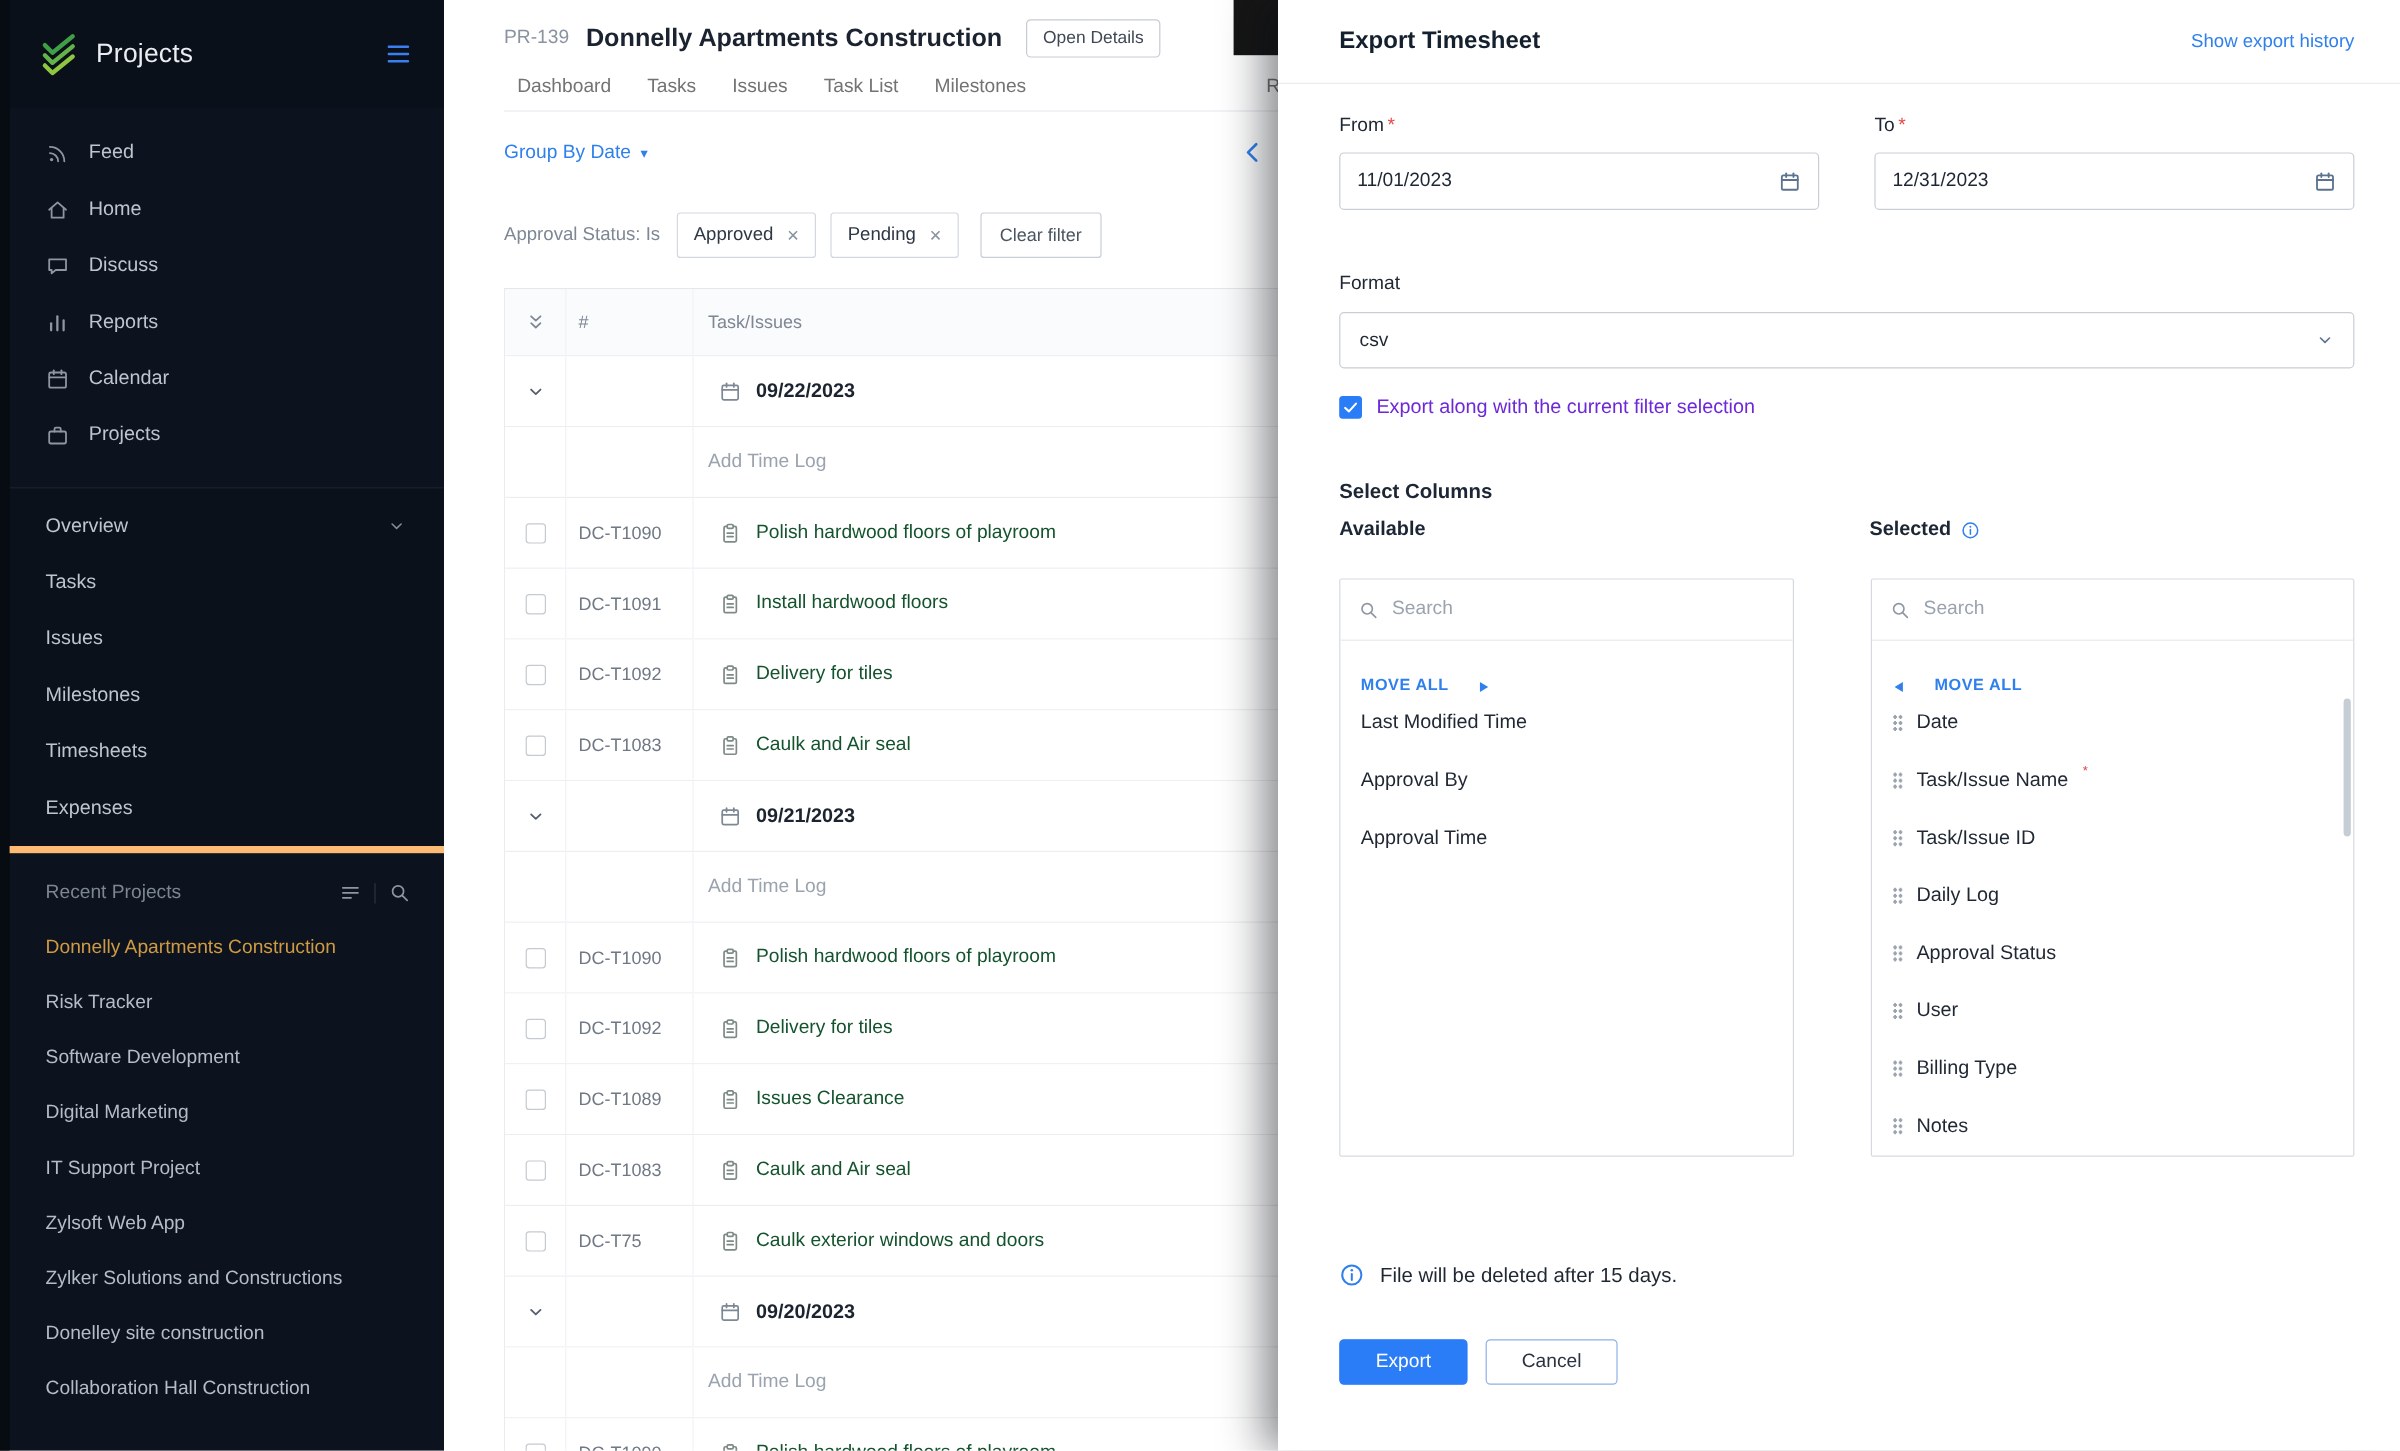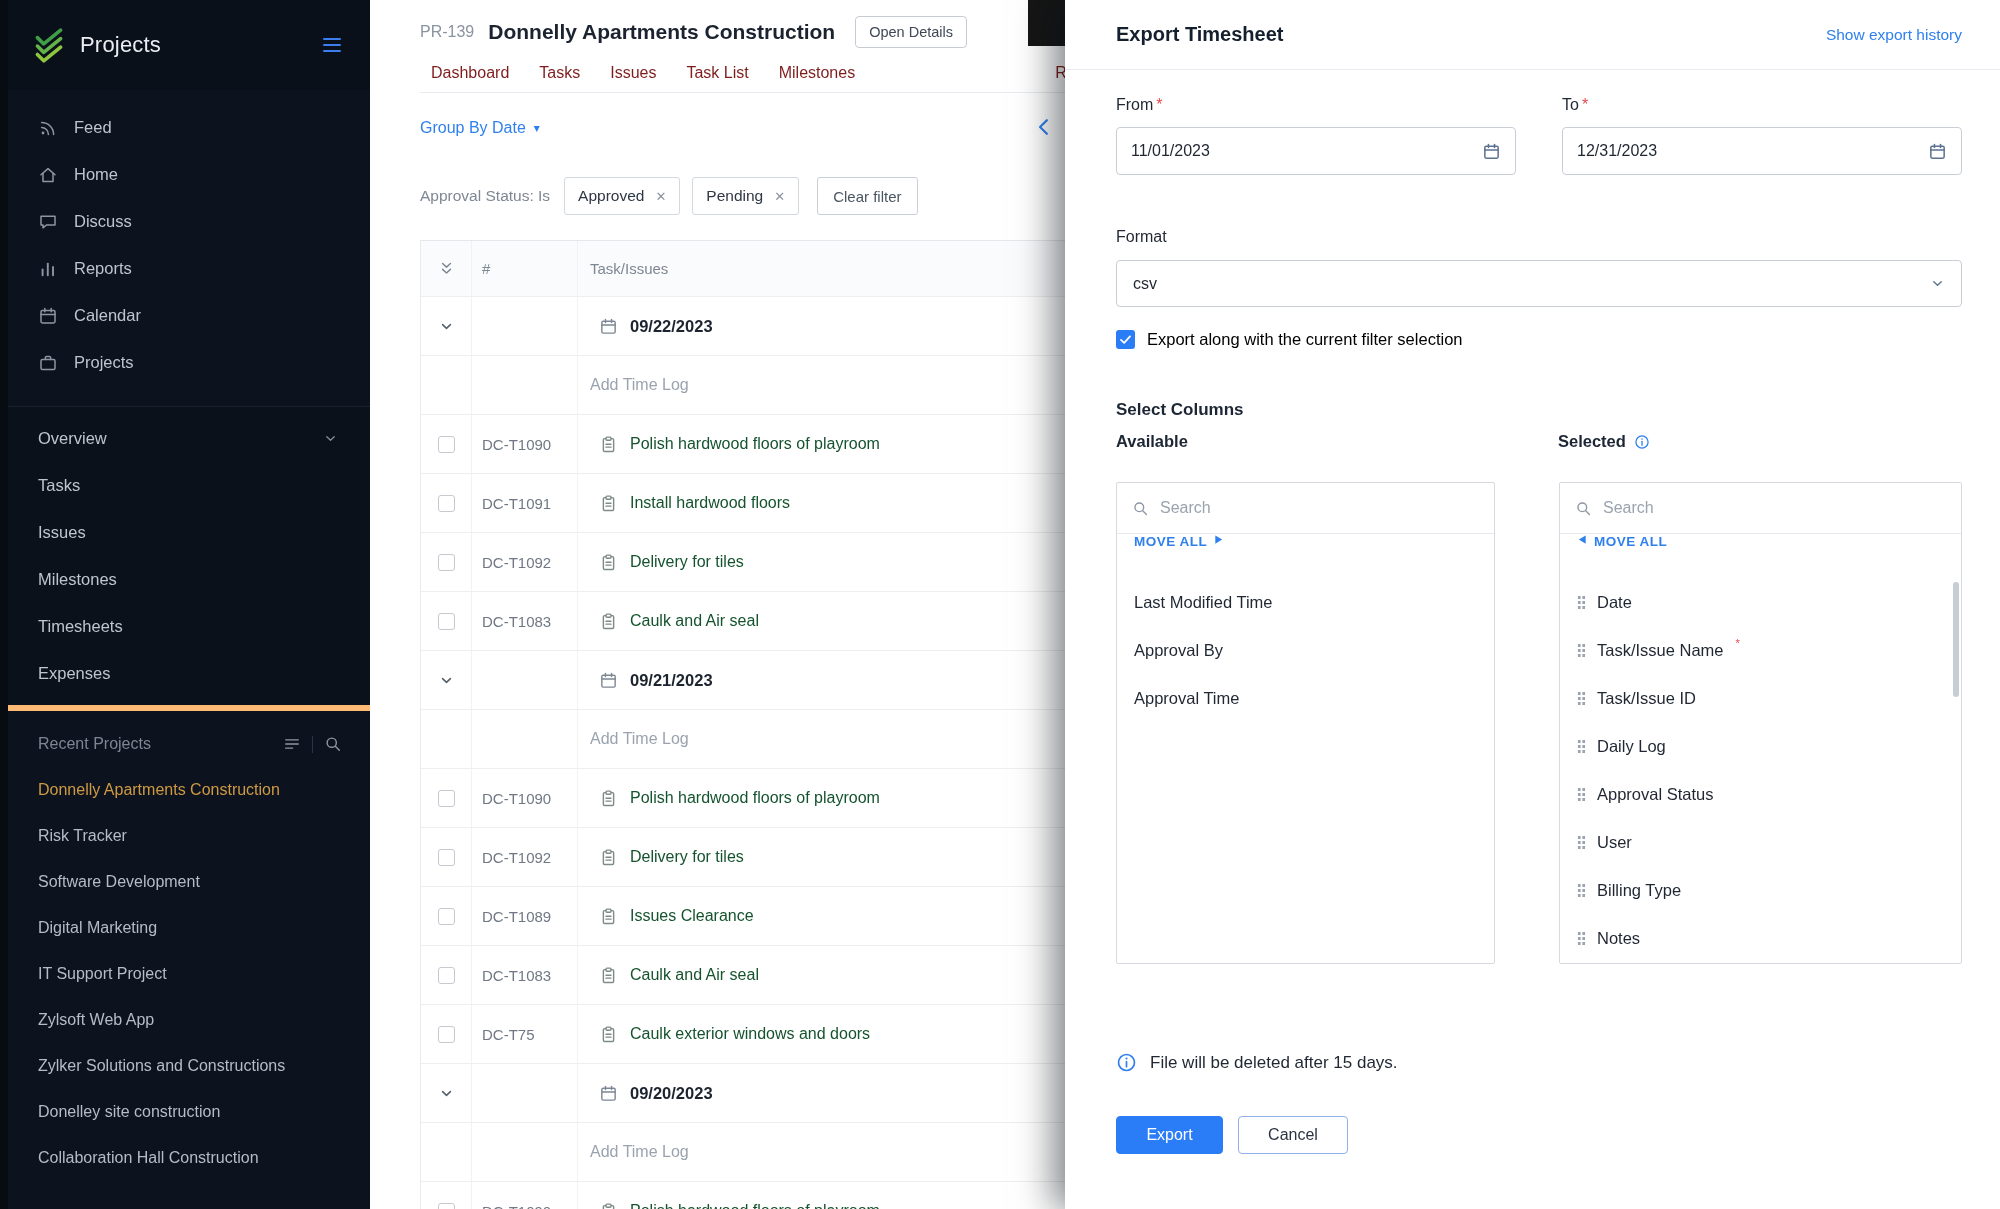--- a/index.html
+++ b/index.html
@@ -31,21 +31,21 @@
 .recent-item{display:flex;align-items:center;height:46px;padding-left:38px;font-size:16px;color:#b4bcc7;white-space:nowrap;overflow:hidden;cursor:pointer}
 .recent-item.active{color:#cf9a43}
 
 
 #main{position:absolute;left:370px;top:0;right:0;height:1209px;background:#fff;z-index:1}
 .title-row{position:absolute;left:50px;top:12px;height:40px;display:flex;align-items:center;gap:14px}
 .proj-id{font-size:16px;color:#8a93a0}
 .proj-name{font-size:21px;font-weight:700;color:#1b2330}
 .open-details{font-size:14.5px;color:#3f4856;border:1px solid #c6cbd3;border-radius:4px;padding:7px 13px;background:#fff;cursor:pointer;font-family:inherit;margin-left:6px}
 .tabs-row{position:absolute;left:61px;top:54px;right:0;height:38px;display:flex;align-items:center;gap:30px}
-.tab{font-size:16px;color:#7f1d1d;cursor:pointer;white-space:nowrap}
+.tab{font-size:16px;color:#737373;cursor:pointer;white-space:nowrap}
 .tab:last-child{margin-left:170px}
 .tabs-divider{position:absolute;left:50px;right:0;top:92px;height:1px;background:#e7eaee}
 .groupby-row{position:absolute;left:50px;top:112px;height:32px;display:flex;align-items:center;gap:8px;color:#2f80ed;font-size:16px;cursor:pointer}
 .gb-caret{font-size:12px;color:#2f80ed}
 .collapse-btn{position:absolute;left:663px;top:114px;width:22px;height:26px;cursor:pointer}
 .filter-row{position:absolute;left:50px;top:174px;height:44px;display:flex;align-items:center;gap:14px}
 .filter-label{font-size:15.5px;color:#7e8794}
 .chip{display:flex;align-items:center;gap:11px;border:1px solid #d3d8de;border-radius:3px;padding:0 13px;height:38px;font-size:15.5px;color:#2e3744;background:#fff}
 .chip .x{color:#8a93a0;font-size:13px;cursor:pointer}
 .clear-filter{height:38px;padding:0 15px;border:1px solid #c9cfd6;border-radius:3px;background:#fff;font-size:15px;color:#4a5561;cursor:pointer;font-family:inherit;margin-left:4px}
@@ -78,35 +78,35 @@
 .f-from{left:51px;top:96px;width:400px}
 .f-to{left:497px;top:96px;width:400px}
 .f-label{font-size:16px;color:#1f2733;display:flex;gap:3px}
 .req{color:#e5484d}
 .f-input{margin-top:13px;height:48px;border:1px solid #c9ced6;border-radius:4px;display:flex;align-items:center;padding:0 14px;background:#fff}
 .f-input input{border:none;outline:none;flex:1;font-size:16px;color:#1f2733;font-family:inherit;background:transparent}
 .cal-ic{width:19px;height:19px;cursor:pointer}
 .f-format{left:51px;top:228px;width:846px}
 .f-select{margin-top:14px;height:47px;border:1px solid #c9ced6;border-radius:4px;display:flex;align-items:center;padding:0 16px;font-size:16px;color:#1f2733;cursor:pointer;background:#fff}
 .f-select .sel-ic{margin-left:auto;width:15px;height:15px}
-.cb-row{position:absolute;left:51px;top:330px;display:flex;align-items:center;gap:12px;font-size:16.5px;color:#000000}
+.cb-row{position:absolute;left:51px;top:330px;display:flex;align-items:center;gap:12px;font-size:16.5px;color:#6d28d9}
 .cb-checked{width:19px;height:19px;background:#2a7cf7;border-radius:3px;display:inline-flex;cursor:pointer;padding:2px}
 .sc-title{position:absolute;left:51px;top:400px;font-size:17px;font-weight:600;color:#1c2634}
 .col-label{position:absolute;top:432px;font-size:16.5px;font-weight:700;color:#1c2634}
 .col-label.av{left:51px}
 .col-label.selw{left:493px;display:flex;align-items:center;gap:8px}
 .info-s{width:16px;height:16px;cursor:pointer}
 .panel{position:absolute;top:482px;height:482px;border:1px solid #d6dae0;border-radius:2px;background:#fff;overflow:hidden}
 .p-avail{left:51px;width:379px}
 .p-sel{left:494px;width:403px}
 .p-search{height:51px;border-bottom:1px solid #e6e9ed;display:flex;align-items:center;gap:11px;padding:0 15px}
 .p-search .icon{width:17px;height:17px}
 .p-search input{border:none;outline:none;flex:1;font-size:16px;color:#333;font-family:inherit}
 .p-search input::placeholder{color:#9aa3ae}
-.p-moveall{height:44px;display:flex;align-items:flex-start;gap:6px;padding:0 17px;font-size:13.5px;font-weight:700;letter-spacing:.5px;color:#2f80ed;cursor:pointer}
+.p-moveall{height:44px;display:flex;align-items:flex-end;gap:24px;padding:0 17px;font-size:13.5px;font-weight:700;letter-spacing:.5px;color:#2f80ed;cursor:pointer}
 .arr{width:11px;height:11px}
 .p-item{height:48px;display:flex;align-items:center;padding:0 17px;font-size:16.5px;color:#1f2733;gap:11px}
 .drag-dots{width:9px;height:15px;background-image:radial-gradient(circle,#9aa3ae 1.4px,transparent 1.6px);background-size:4.5px 5px;flex:none;cursor:grab}
 .req-mark{color:#e5484d;font-size:11px;margin-left:1px;align-self:flex-start;margin-top:11px}
 .p-scroll{position:absolute;right:2px;top:99px;width:6px;height:115px;border-radius:3px;background:#c7cdd4;cursor:pointer}
 .d-note{position:absolute;left:51px;top:1052px;display:flex;align-items:center;gap:13px;font-size:17px;color:#1f2733}
 .info-l{width:21px;height:21px}
 .btn{position:absolute;top:1116px;height:38px;border-radius:4px;font-size:16px;font-family:inherit;cursor:pointer}
 .btn-export{left:51px;width:107px;background:#2a7cf7;border:1px solid #2a7cf7;color:#fff}
 .btn-cancel{left:173px;width:110px;background:#fff;border:1px solid #8fb0e8;color:#2b3342}

